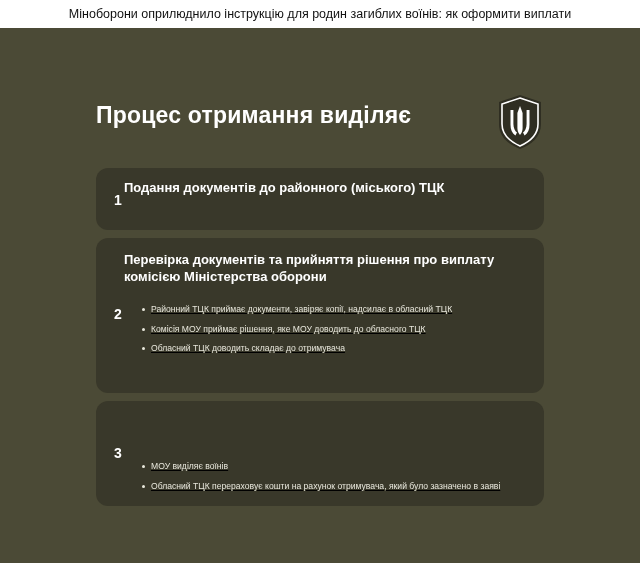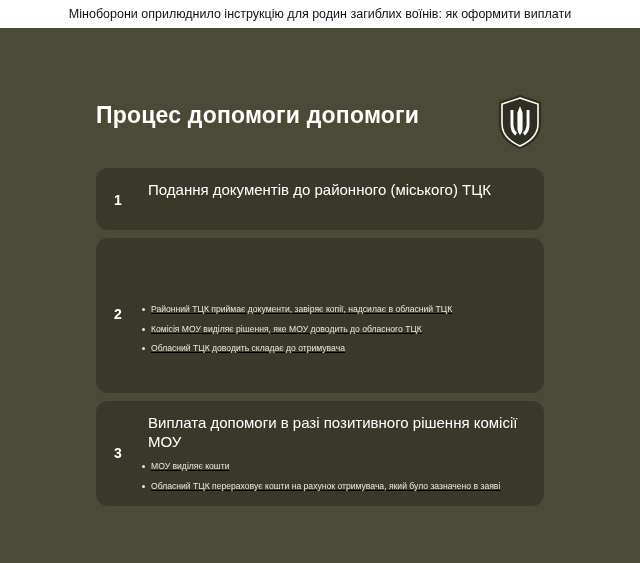--- a/index.html
+++ b/index.html
@@ -83,26 +83,26 @@
     color: #ffffff;
     font-size: 14px;
     font-weight: bold;
   }
   .num-1 { top: 24px; }
   .num-2 { top: 68px; }
   .num-3 { top: 44px; }
 
   .card-head {
     position: absolute;
-    left: 52px;
+    left: 28px;
     right: 16px;
     top: 12px;
     color: #ffffff;
-    font-size: 15px;
-    font-weight: normal;
+    font-size: 13px;
+    font-weight: bold;
     line-height: 1.28;
   }
   .card-2 .card-head { top: 14px; }
   .card-3 .card-head { top: 12px; }
 
   ul.bullets {
     position: absolute;
     left: 44px;
     right: 18px;
     margin: 0;
@@ -134,50 +134,50 @@
 </head>
 <body>
 
 <div class="page">
 
   <div class="headline-bar">Міноборони оприлюднило інструкцію для родин загиблих воїнів: як оформити виплати</div>
 
   <div class="infographic">
     <div class="ig-inner">
 
-      <div class="title">Процес допомоги допомоги</div>
+      <div class="title">Процес отримання виділяє</div>
 
       <div class="emblem">
         <svg width="46" height="56" viewBox="0 0 46 56">
           <path d="M23 1 L44 8 L44 30 C44 43 34 51 23 55 C12 51 2 43 2 30 L2 8 Z" fill="#2f2e22"></path>
           <path d="M23 4 L41 10 L41 30 C41 41 32 48 23 52 C14 48 5 41 5 30 L5 10 Z" fill="none" stroke="#ffffff" stroke-width="1.6"></path>
           <path d="M23 12 L25.6 19 L25.6 34 C25.6 37 24.6 39 23 41 C21.4 39 20.4 37 20.4 34 L20.4 19 Z" fill="#ffffff"></path>
           <path d="M13.5 16 L16.4 16 L16.4 30 C16.4 34 18 37 20 38.6 L18.4 41.4 C15 39.4 13.5 35.6 13.5 30.8 Z" fill="#ffffff"></path>
           <path d="M32.5 16 L29.6 16 L29.6 30 C29.6 34 28 37 26 38.6 L27.6 41.4 C31 39.4 32.5 35.6 32.5 30.8 Z" fill="#ffffff"></path>
         </svg>
       </div>
 
       <div class="card card-1">
         <div class="num num-1">1</div>
         <div class="card-head">Подання документів до районного (міського) ТЦК</div>
       </div>
 
       <div class="card card-2">
         <div class="num num-2">2</div>
+        <div class="card-head">Перевірка документів та прийняття рішення про виплату комісією Міністерства оборони</div>
         <ul class="bullets">
           <li>Районний ТЦК приймає документи, завіряє копії, надсилає в обласний ТЦК</li>
-          <li>Комісія МОУ виділяє рішення, яке МОУ доводить до обласного ТЦК</li>
+          <li>Комісія МОУ приймає рішення, яке МОУ доводить до обласного ТЦК</li>
           <li>Обласний ТЦК доводить складає до отримувача</li>
         </ul>
       </div>
 
       <div class="card card-3">
         <div class="num num-3">3</div>
-        <div class="card-head">Виплата допомоги в разі позитивного рішення комісії МОУ</div>
         <ul class="bullets">
-          <li>МОУ виділяє кошти</li>
+          <li>МОУ виділяє воїнів</li>
           <li>Обласний ТЦК перераховує кошти на рахунок отримувача, який було зазначено в заяві</li>
         </ul>
       </div>
 
     </div>
   </div>
 </div>
 
 </body></html>

